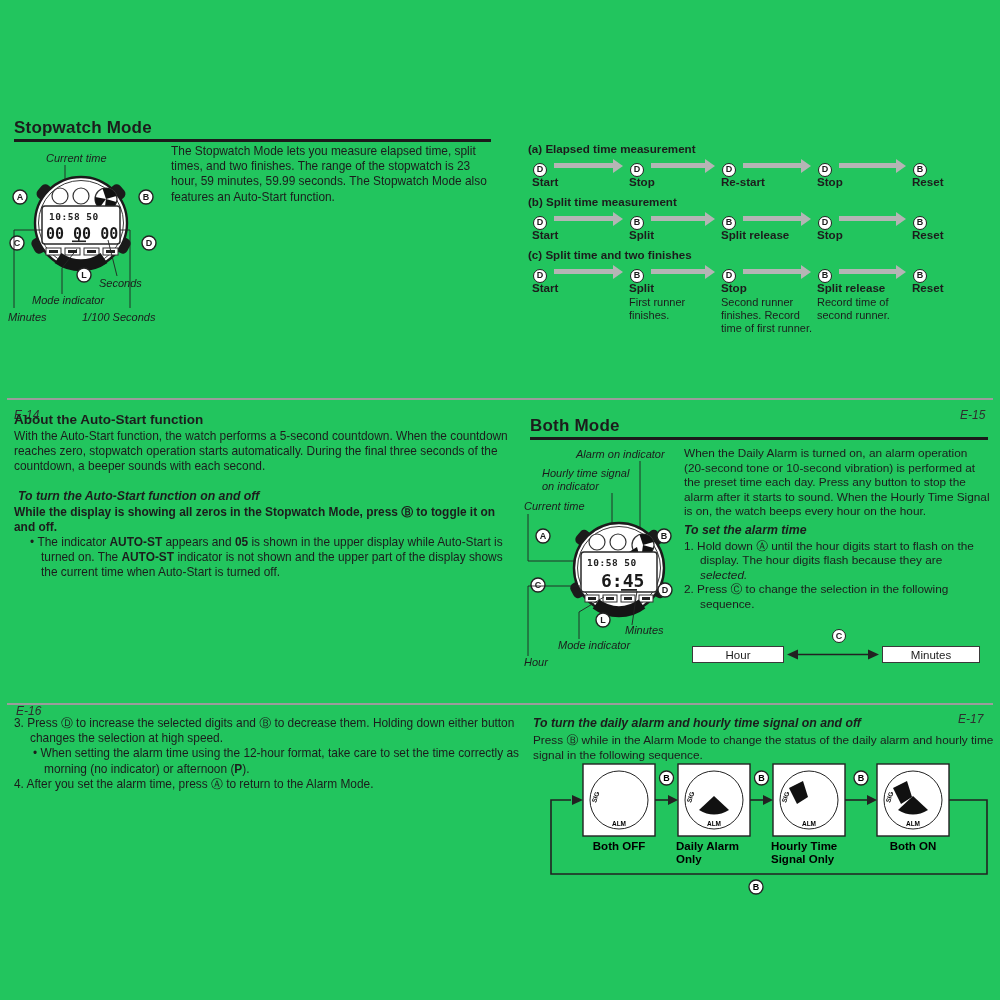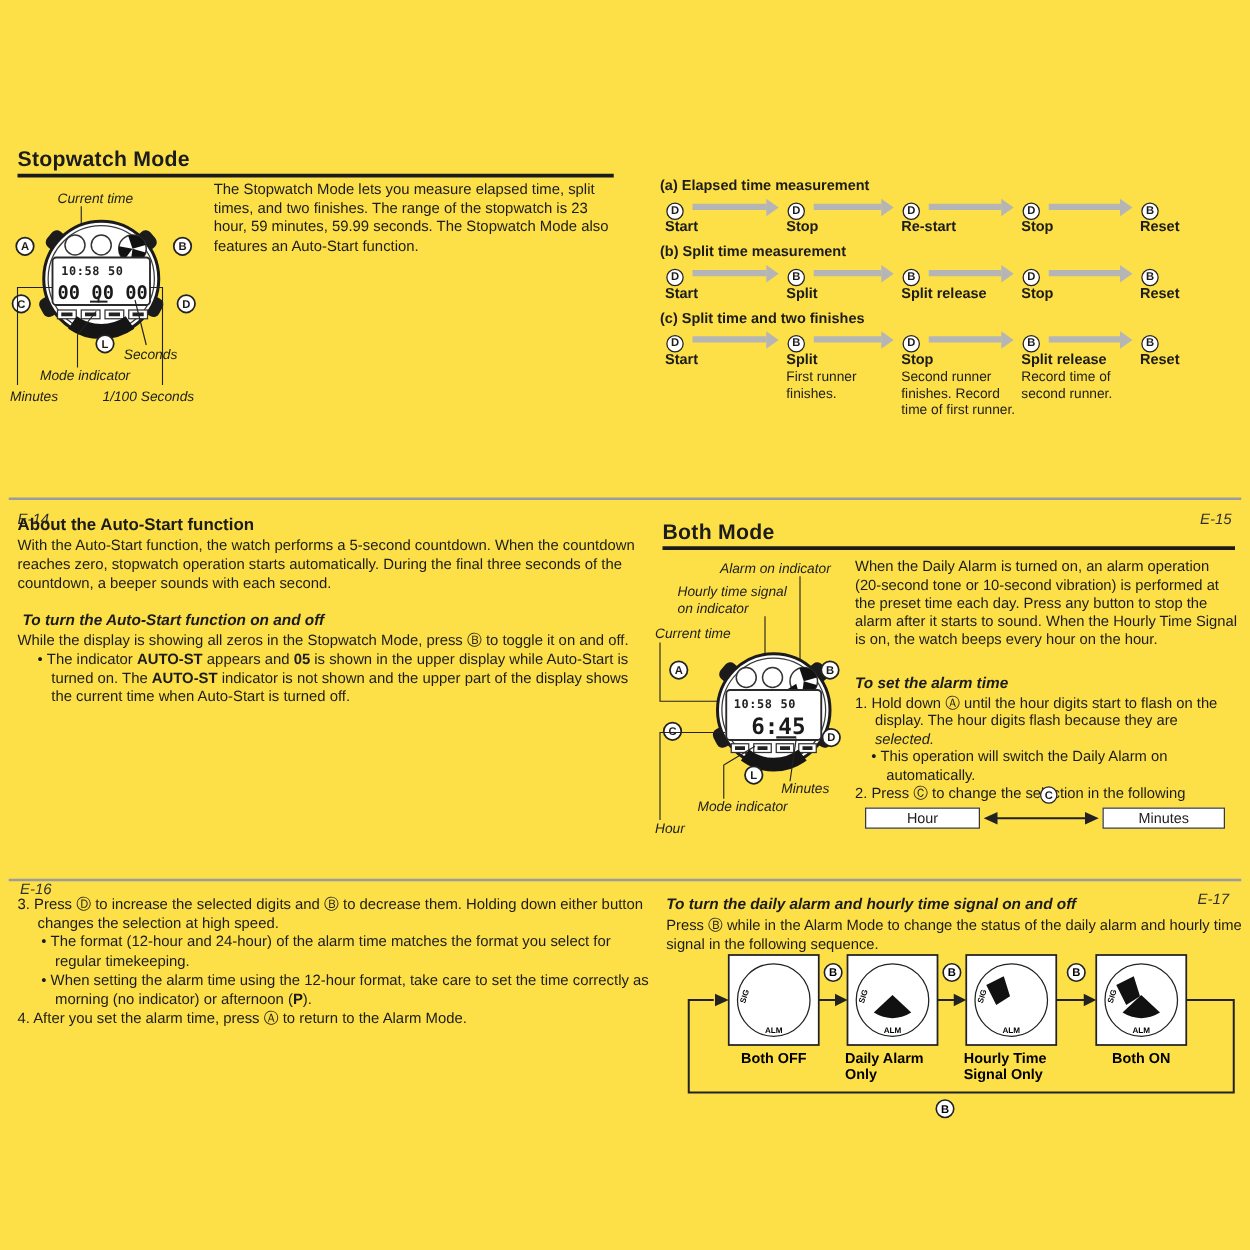--- a/index.html
+++ b/index.html
@@ -1,16 +1,16 @@
 <!DOCTYPE html>
 <html><head>
 <meta charset="utf-8">
 <style>
   html,body{margin:0;padding:0;background:#fff;}
-  .page{position:relative;width:1000px;height:1000px;background:#fde047;overflow:hidden;
+  .page{position:relative;width:1000px;height:1000px;background:#22c55e;overflow:hidden;
         font-family:"Liberation Sans",sans-serif;color:#1c1c1c;}
   .abs{position:absolute;}
   .sec-title{font-size:17px;font-weight:bold;letter-spacing:.2px;}
   .title-rule{height:3px;background:#1b1b1b;}
   .divider{height:2px;background:#9c9c9c;left:7px;width:986px;}
   .body-text{font-size:11.9px;line-height:15.2px;}
   .small-text{font-size:11.8px;line-height:14.5px;}
   .pagenum{font-style:italic;font-size:12px;color:#2e2e2e;margin-top:44px;}
   .h2{font-size:13.5px;font-weight:bold;margin:0 0 2px 0;}
   .bi{font-weight:bold;font-style:italic;font-size:12.3px;}
@@ -157,21 +157,21 @@
       </div>
     </div>
   <div class="abs pagenum" style="left:960px;top:364px;">E-15</div>
 
   <div class="abs divider" style="top:398px;"></div>
 
   <div class="abs" style="left:14px;top:412px;width:496px;">
     <p class="h2">About the Auto-Start function</p>
     <p class="body-text" style="margin:0;">With the Auto-Start function, the watch performs a 5-second countdown. When the countdown reaches zero, stopwatch operation starts automatically. During the final three seconds of the countdown, a beeper sounds with each second.</p>
     <p class="bi" style="margin:14px 0 2px 4px;">To turn the Auto-Start function on and off</p>
-    <p class="body-text" style="margin:0;">While the display is showing all zeros in the Stopwatch Mode, press Ⓑ to toggle it on and off.</p>
+    <p class="body-text" style="margin:0;font-weight:bold;">While the display is showing all zeros in the Stopwatch Mode, press Ⓑ to toggle it on and off.</p>
     <p class="body-text bul"><span>•</span>&nbsp;<span>The indicator </span><b>AUTO-ST</b><span> appears and </span><b>05</b><span> is shown in the upper display while Auto-Start is turned on. The </span><b>AUTO-ST</b><span> indicator is not shown and the upper part of the display shows the current time when Auto-Start is turned off.</span></p>
   </div>
   <div class="abs pagenum" style="left:16px;top:660px;text-align:center;">E-16</div>
 
   <div class="abs sec-title" style="left:530px;top:416px;">Both Mode</div>
   <div class="abs title-rule" style="left:530px;top:437px;width:458px;"></div>
 
   <svg class="abs" style="left:522px;top:446px;overflow:visible;" width="180" height="228" viewBox="0 0 180 228">
     <text class="cap" x="54" y="12">Alarm on indicator</text>
     <text class="cap" x="20" y="31">Hourly time signal</text>
@@ -234,43 +234,41 @@
     <path d="M115 145 L110 179" stroke="#222" stroke-width="0.9" fill="none"></path>
     <path d="M57 193 L57 166 L82 151" stroke="#222" stroke-width="0.9" fill="none"></path>
     <path d="M6 210 L6 140 L58 140" stroke="#222" stroke-width="0.9" fill="none"></path>
     <text class="cap" x="103" y="188">Minutes</text>
     <text class="cap" x="36" y="203">Mode indicator</text>
     <text class="cap" x="2" y="220">Hour</text>
   </svg>
 
   <div class="abs" style="left:684px;top:446px;width:306px;">
     <p class="small-text" style="margin:0;">When the Daily Alarm is turned on, an alarm operation (20-second tone or 10-second vibration) is performed at the preset time each day. Press any button to stop the alarm after it starts to sound. When the Hourly Time Signal is on, the watch beeps every hour on the hour.</p>
-    <p class="bi" style="margin:20px 0 2px 0;">To set the alarm time</p>
+    <p class="bi" style="margin:4px 0 2px 0;">To set the alarm time</p>
     <p class="small-text num"><span>1. Hold down Ⓐ until the hour digits start to flash on the display. The hour digits flash because they are </span><i>selected.</i></p>
-    <p class="small-text bul bul2"><span>•</span>&nbsp;<span>This operation will switch the Daily Alarm on automatically.</span></p>
     <p class="small-text num" style="margin:0;"><span>2. Press Ⓒ to change the selection in the following sequence.</span></p>
   </div>
 
   <div class="abs" style="left:690px;top:629px;width:300px;height:38px;">
     <span class="cl abs" style="left:142px;top:0;">C</span>
     <div class="selbox" style="left:2px;top:17px;width:92px;">Hour</div>
     <svg class="abs" style="left:96px;top:17px;" width="94" height="17" viewBox="0 0 94 17">
       <line x1="8" y1="8.5" x2="86" y2="8.5" stroke="#222" stroke-width="1.6"></line>
       <polygon points="1,8.5 12,3.5 12,13.5" fill="#222"></polygon>
       <polygon points="93,8.5 82,3.5 82,13.5" fill="#222"></polygon>
     </svg>
     <div class="selbox" style="left:192px;top:17px;width:98px;">Minutes</div>
   </div>
   <div class="abs pagenum" style="left:958px;top:668px;">E-17</div>
 
   <div class="abs divider" style="top:703px;"></div>
 
   <div class="abs" style="left:14px;top:716px;width:508px;">
     <p class="body-text num">3. Press Ⓓ to increase the selected digits and Ⓑ to decrease them. Holding down either button changes the selection at high speed.</p>
-    <p class="body-text bul" style="margin-left:3px;"><span>•</span>&nbsp;<span>The format (12-hour and 24-hour) of the alarm time matches the format you select for regular timekeeping.</span></p>
     <p class="body-text bul" style="margin-left:3px;"><span>•</span>&nbsp;<span>When setting the alarm time using the 12-hour format, take care to set the time correctly as morning (no indicator) or afternoon (</span><b>P</b><span>).</span></p>
     <p class="body-text num">4. After you set the alarm time, press Ⓐ to return to the Alarm Mode.</p>
   </div>
 
   <div class="abs bi" style="left:533px;top:716px;">To turn the daily alarm and hourly time signal on and off</div>
   <div class="abs small-text" style="left:533px;top:733px;width:462px;">Press Ⓑ while in the Alarm Mode to change the status of the daily alarm and hourly time signal in the following sequence.</div>
   <svg class="abs" style="left:543px;top:758px;" width="452" height="140" viewBox="0 0 452 140">
       <path d="M406 42 H444 V116 H8 V42 H28" fill="none" stroke="#222" stroke-width="1.6"></path>
       <polygon points="40,42 29,37 29,47" fill="#222"></polygon>
       <g>

